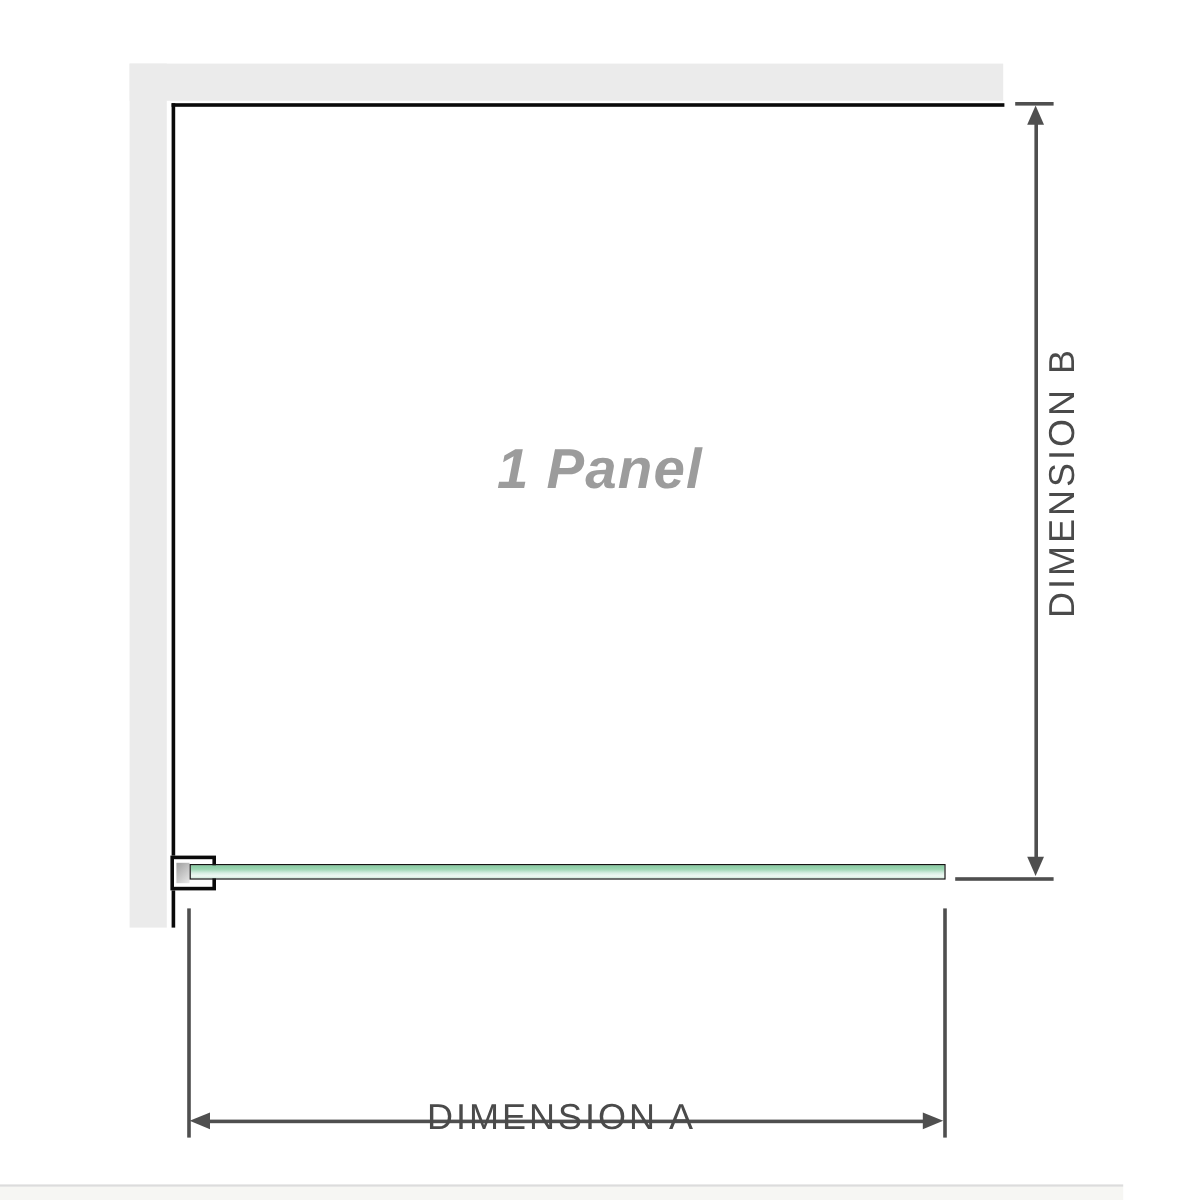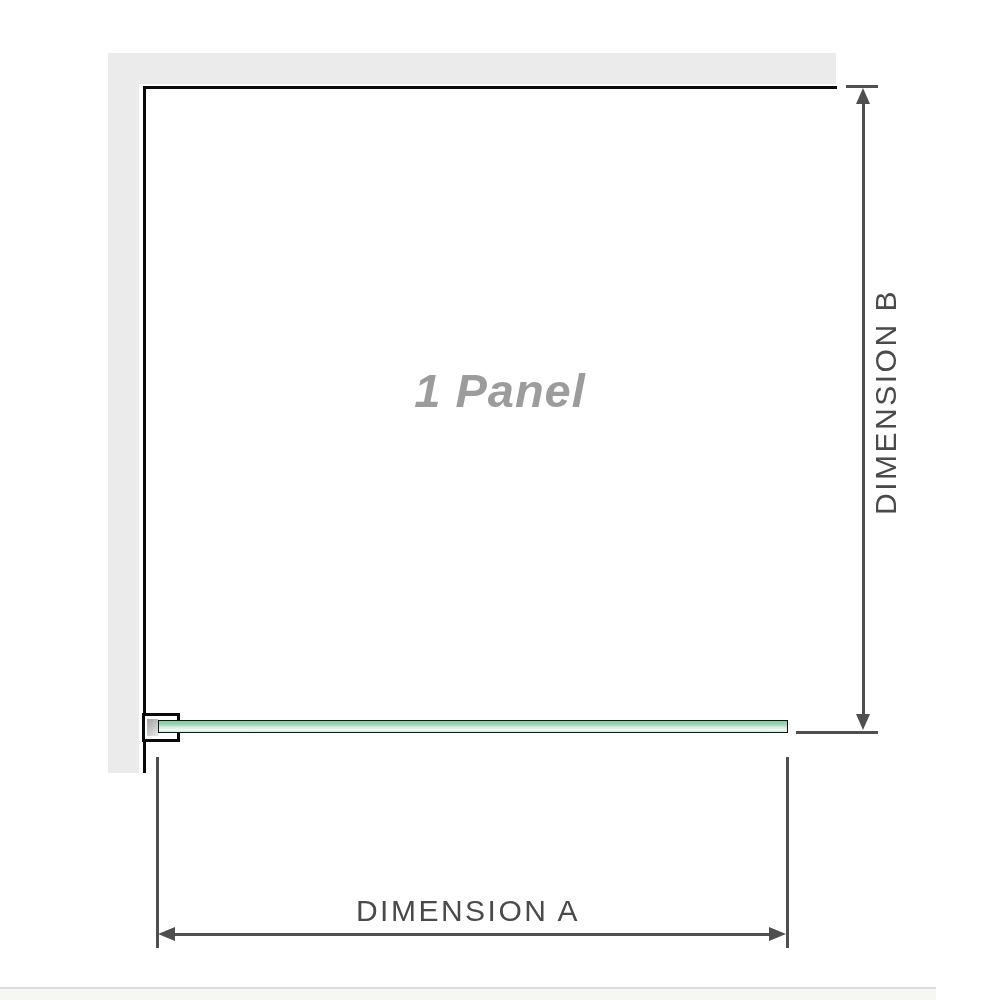--- a/index.html
+++ b/index.html
@@ -45,21 +45,21 @@
   .dline{position:absolute;background:var(--dim-line);}
   .arrow{position:absolute;width:0;height:0;}
   .arrow-up{border-left:7px solid transparent;border-right:7px solid transparent;border-bottom:16px solid var(--dim-line);}
   .arrow-down{border-left:7px solid transparent;border-right:7px solid transparent;border-top:16px solid var(--dim-line);}
   .arrow-left{border-top:7px solid transparent;border-bottom:7px solid transparent;border-right:17px solid var(--dim-line);}
   .arrow-right{border-top:7px solid transparent;border-bottom:7px solid transparent;border-left:17px solid var(--dim-line);}
 
   .dim-label{color:var(--dim-text);font-size:30px;letter-spacing:2.5px;font-weight:400;white-space:nowrap;}
   .dim-b-label{position:absolute;left:676px;top:386px;width:420px;height:32px;line-height:32px;
     text-align:center;transform:rotate(-90deg);}
-  .dim-a-label{position:absolute;left:268px;top:894px;width:400px;height:34px;line-height:34px;text-align:center;}
+  .dim-a-label{position:absolute;left:268px;top:915px;width:400px;height:34px;line-height:34px;text-align:center;}
 
   
   .page-divider{position:absolute;left:0;top:987px;width:1000px;height:2px;background:var(--divider);}
   .page-below{position:absolute;left:0;top:989px;width:1000px;height:11px;background:var(--page-below);}
 </style>
 </head>
 <body>
 
 <div class="stage">
 

